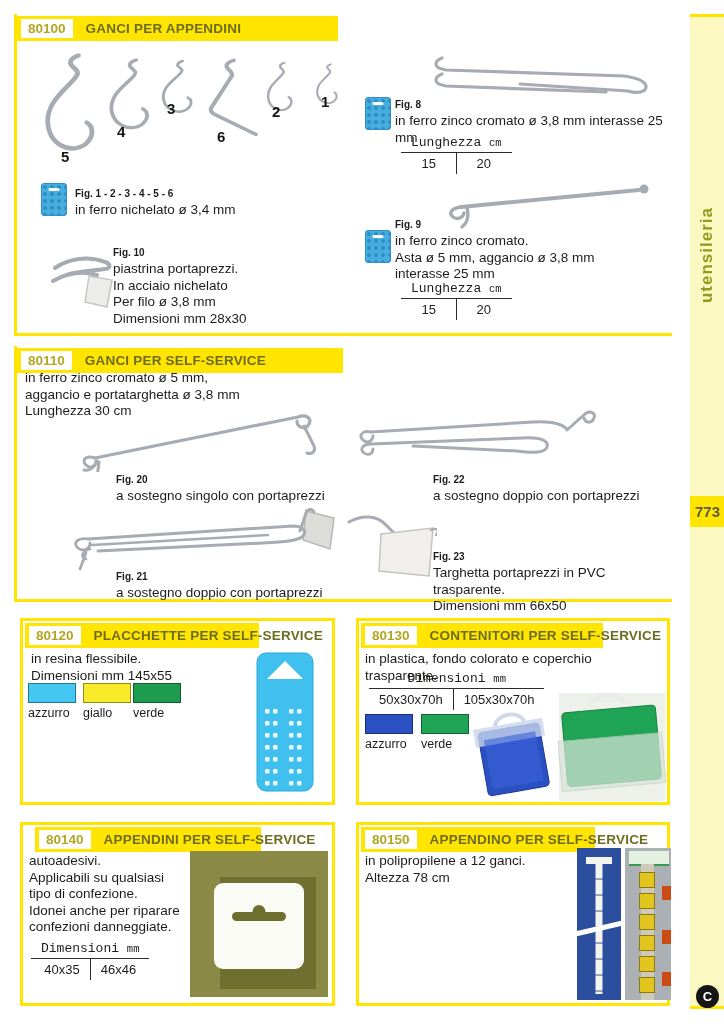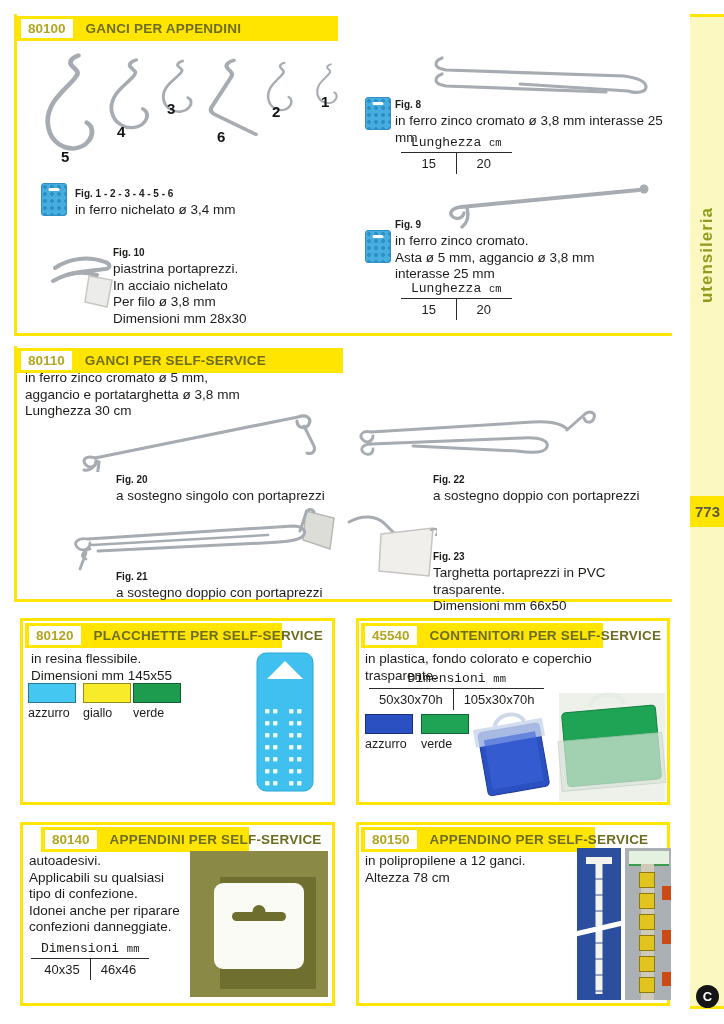--- a/index.html
+++ b/index.html
@@ -227,21 +227,21 @@
       <path class="wire" stroke-width="2.4" d="M86,18 c6,-3 9,1 5,5"></path>
     </svg>
     <div class="abs" style="left:416px;top:202px;">
       <div class="fig">Fig. 23</div>
       <div class="t">Targhetta portaprezzi in PVC trasparente.</div>
       <div class="t">Dimensioni mm 66x50</div>
     </div>
   </div>
 
   <div class="box" style="left:20px;top:618px;width:315px;height:187px;">
-    <div class="bar" style="left:2px;top:2px;width:257px;">
+    <div class="bar" style="left:2px;top:2px;width:234px;">
       <span class="code">80120</span>
       <span class="bar-title">PLACCHETTE PER SELF-SERVICE</span>
     </div>
     <div class="abs" style="left:8px;top:30px;">
       <div class="t">in resina flessibile.</div>
       <div class="t">Dimensioni mm 145x55</div>
     </div>
     <div class="sw-wrap" style="left:5px;top:62px;">
       <div class="sw" style="background: rgb(68, 200, 242);"></div>
       <span class="sw-label">azzurro</span>
@@ -262,21 +262,21 @@
         </pattern>
       </defs>
       <rect x="2" y="2" width="56" height="138" rx="9" fill="#3fc0ee" stroke="#2ba8d8"></rect>
       <polygon points="30,10 48,28 12,28" fill="#ffffff"></polygon>
       <rect x="9" y="56" width="44" height="80" fill="url(#pdots)"></rect>
     </svg>
   </div>
 
   <div class="box" style="left:356px;top:618px;width:314px;height:187px;">
     <div class="bar" style="left:2px;top:2px;width:242px;">
-      <span class="code">45540</span>
+      <span class="code">80130</span>
       <span class="bar-title">CONTENITORI PER SELF-SERVICE</span>
     </div>
     <div class="t abs" style="left:6px;top:30px;">in plastica, fondo colorato e coperchio trasparente.</div>
     <div class="spec" style="left:10px;top:50px;">
       <div class="spec-head">
         <span>Dimensioni</span>
         <span class="unit">mm</span>
       </div>
       <div class="spec-row">
         <span class="spec-cell">50x30x70h</span>
@@ -301,21 +301,21 @@
       </g>
       <g transform="rotate(-5 140 60)">
         <path d="M122,14 c6,-14 30,-14 36,0" fill="none" stroke="#e6ece6" stroke-width="4"></path>
         <rect x="94" y="18" width="94" height="74" rx="4" fill="#1fa455" stroke="#128040"></rect>
         <rect x="88" y="46" width="104" height="50" fill="#d8e4d8" opacity="0.7" stroke="#c0ccc0"></rect>
       </g>
     </svg>
   </div>
 
   <div class="box" style="left:20px;top:822px;width:315px;height:184px;">
-    <div class="bar" style="left:18px;top:2px;width:208px;">
+    <div class="bar" style="left:12px;top:2px;width:226px;">
       <span class="code">80140</span>
       <span class="bar-title">APPENDINI PER SELF-SERVICE</span>
     </div>
     <div class="abs" style="left:6px;top:28px;">
       <div class="t">autoadesivi.</div>
       <div class="t">Applicabili su qualsiasi</div>
       <div class="t">tipo di confezione.</div>
       <div class="t">Idonei anche per riparare</div>
       <div class="t">confezioni danneggiate.</div>
     </div>

